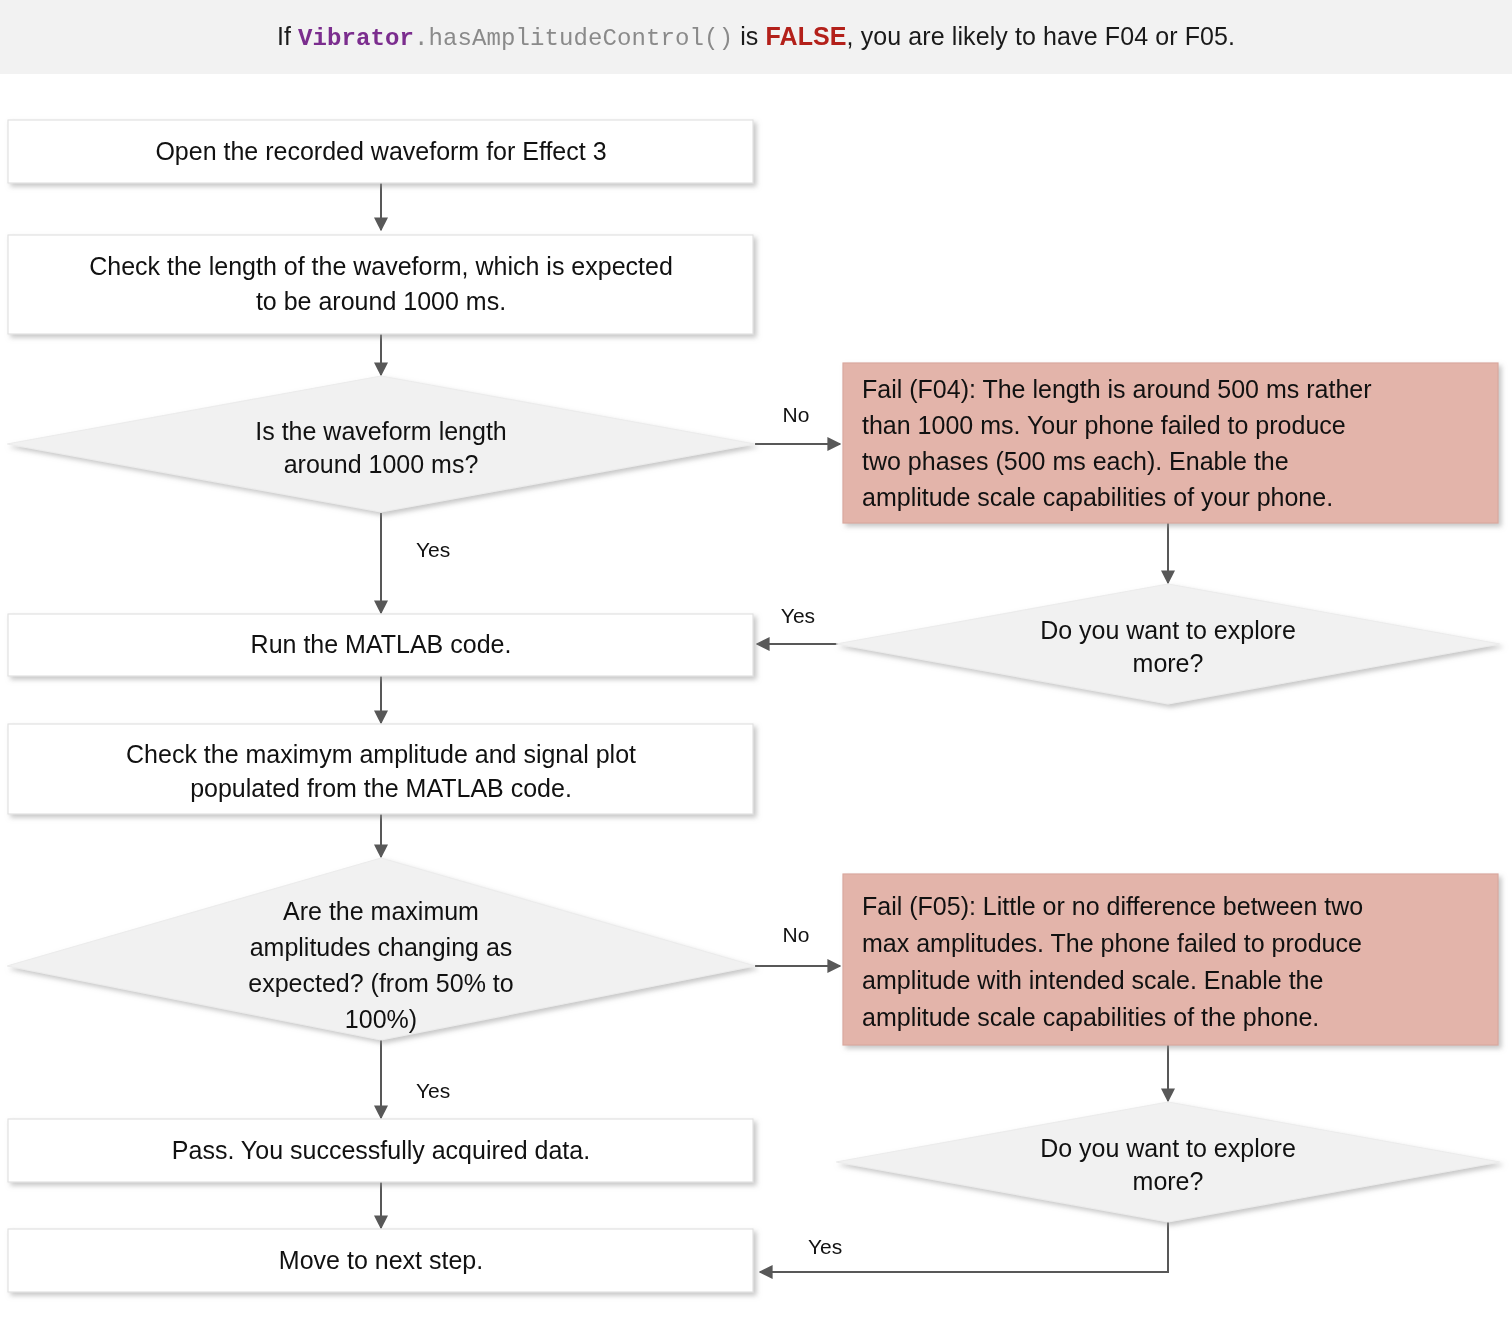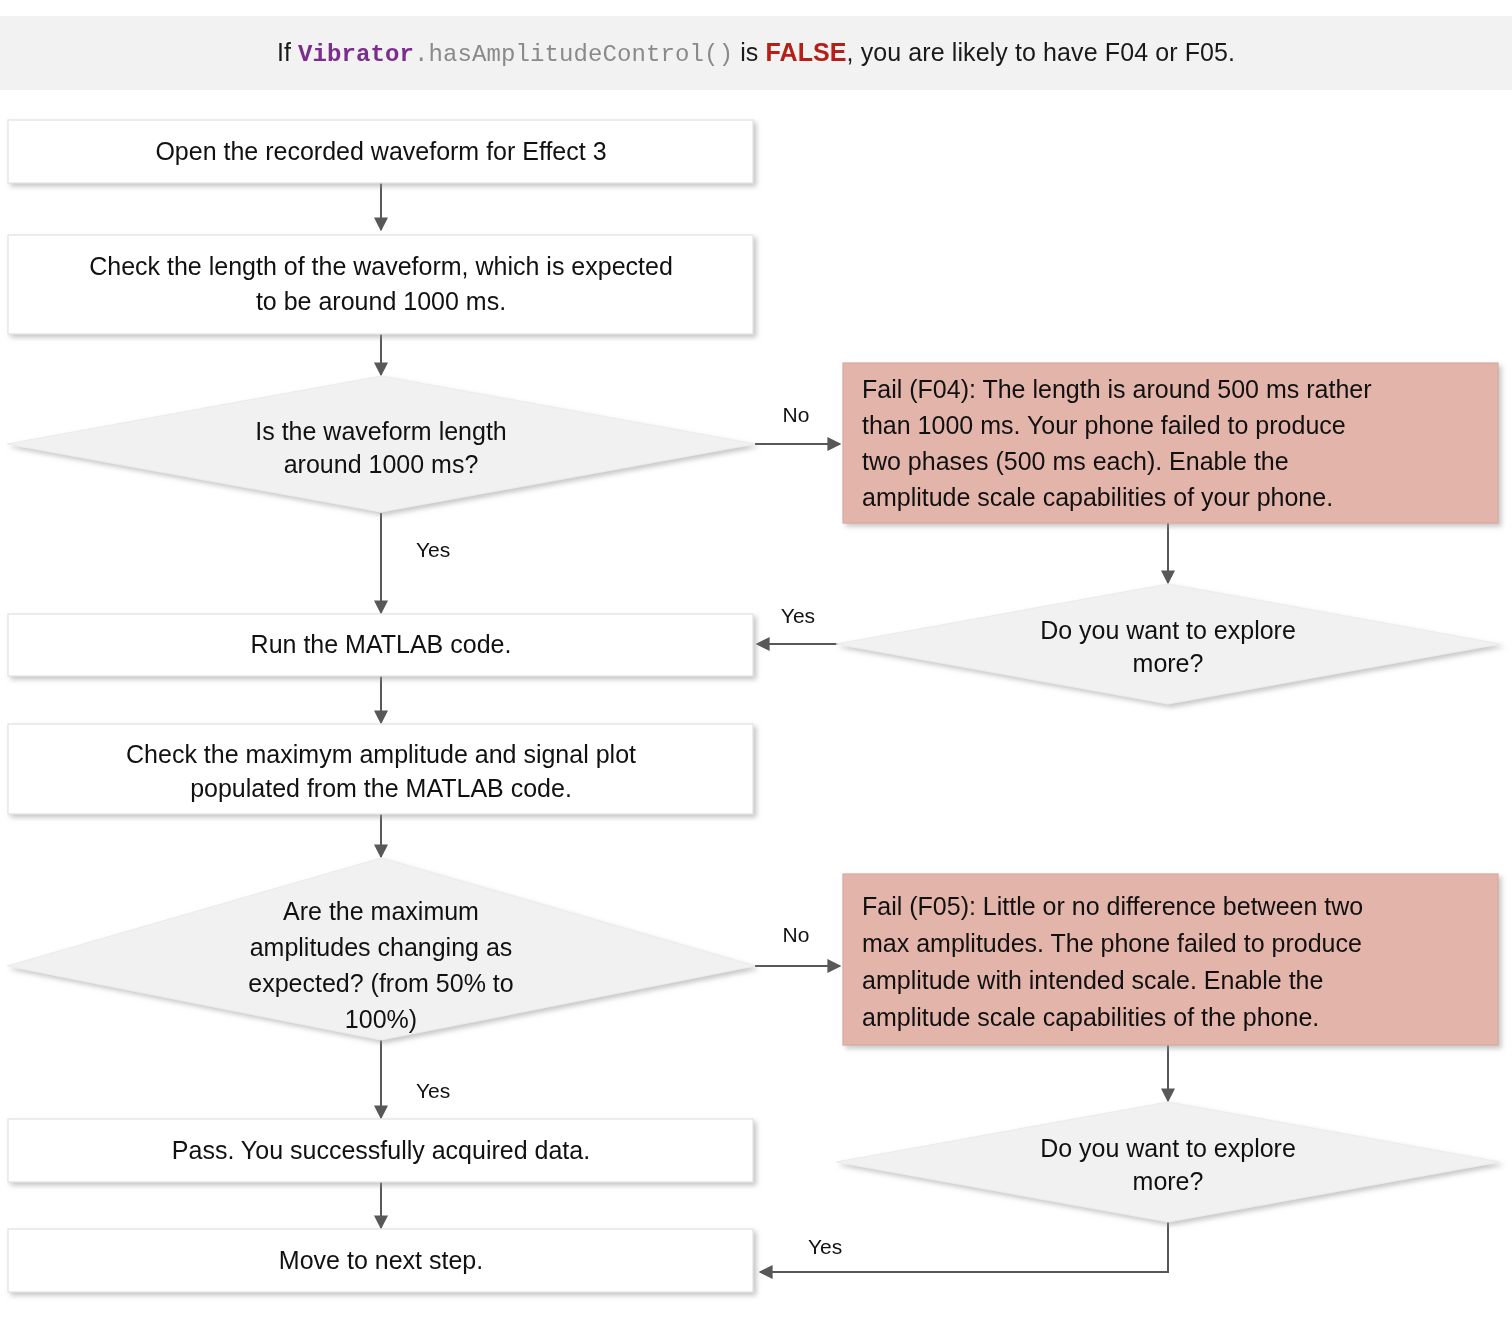--- a/index.html
+++ b/index.html
@@ -13,21 +13,21 @@
     width: 1512px;
     height: 1320px;
     overflow: hidden;
     background: #ffffff;
   }
 
   
   #header-banner {
     position: absolute;
     left: 0;
-    top: 16px;
+    top: 0;
     width: 1512px;
     height: 74px;
     background: #f2f2f2;
     display: flex;
     align-items: center;
     justify-content: center;
   }
   #header-text {
     font-size: 25px;
     color: #1a1a1a;

